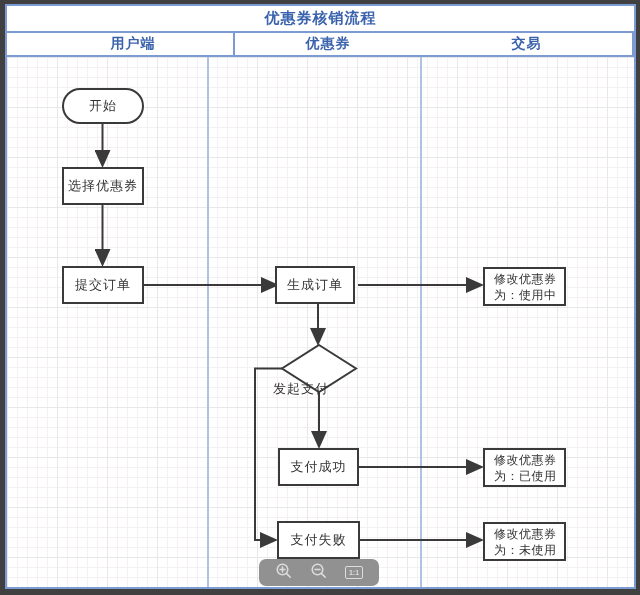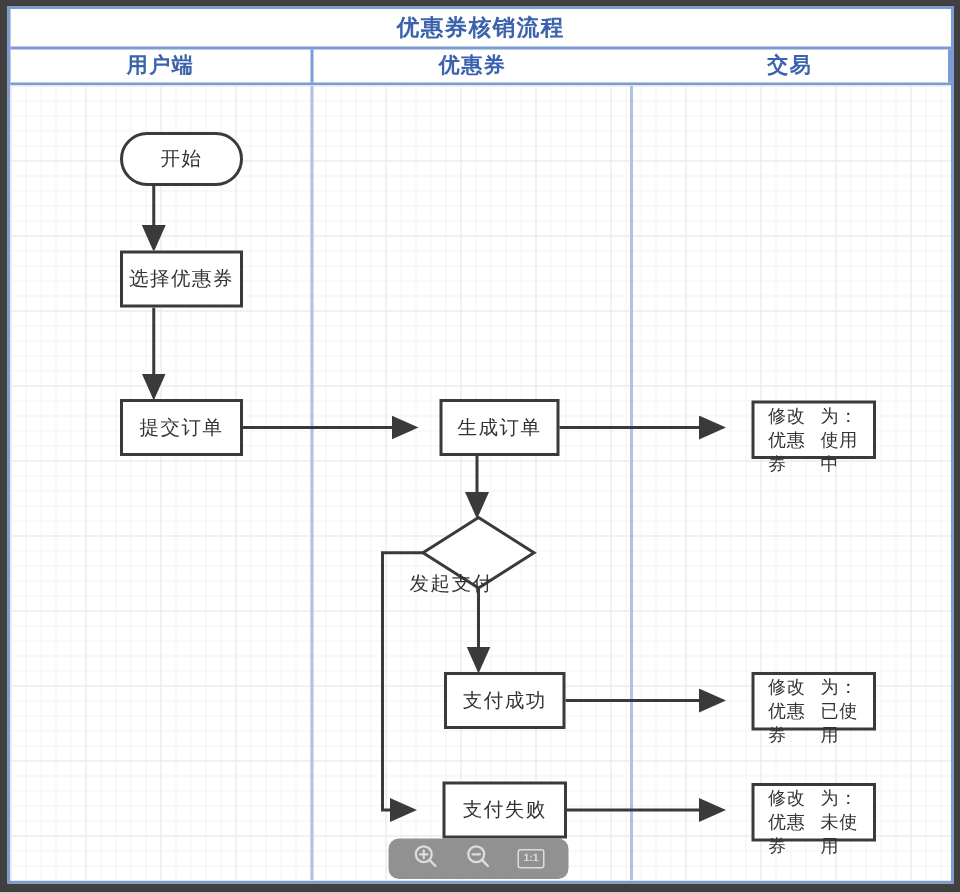--- a/index.html
+++ b/index.html
@@ -26,49 +26,49 @@
     height:27px;border-bottom:2px solid var(--frame-border);
     display:flex;align-items:center;justify-content:center;
     font-size:15px;font-weight:bold;color:var(--header-text);
     letter-spacing:1px;flex:0 0 auto;
   }
   .lane-header{display:flex;flex:0 0 auto;height:24px;border-bottom:2px solid var(--frame-border);}
   .lane-cell{
     display:flex;align-items:center;justify-content:center;
     font-size:14px;font-weight:bold;color:var(--header-text);letter-spacing:1px;
   }
-  .lane-cell.c1{width:202px;border-right:2px solid var(--frame-border);}
+  .lane-cell.c1{width:202px;border-right:2px solid var(--frame-border);margin-left:26px;}
   .lane-cell.c2{width:213px;border-right:2px solid var(--frame-border);}
   .lane-cell.c3{flex:1;}
   .canvas{
     position:relative;flex:1;overflow:hidden;background-color:#fff;
     background-image:
       linear-gradient(#eae7e9 1px, transparent 1px),
       linear-gradient(90deg, #eae7e9 1px, transparent 1px),
       linear-gradient(#f5f1f2 1px, transparent 1px),
       linear-gradient(90deg, #f5f1f2 1px, transparent 1px);
     background-size:50px 50px,50px 50px,10px 10px,10px 10px;
   }
   .lane-divider{position:absolute;top:0;bottom:0;width:2px;background:var(--lane-divider);}
   .lane-divider.d1{left:200px;}
   .lane-divider.d2{left:413px;}
   .wires{position:absolute;left:0;top:0;width:631px;height:532px;}
   .node{
     position:absolute;background:#fff;border:2px solid var(--shape-stroke);
     display:flex;align-items:center;justify-content:center;
-    font-size:13px;color:var(--shape-text);letter-spacing:1px;margin-left:18px;
+    font-size:13px;color:var(--shape-text);letter-spacing:1px;
   }
   .node.start{left:55px;top:31px;width:82px;height:36px;border-radius:18px;}
   .node.select{left:55px;top:110px;width:82px;height:38px;}
   .node.submit{left:55px;top:209px;width:82px;height:38px;}
   .node.create{left:268px;top:209px;width:80px;height:38px;}
   .node.success{left:271px;top:391px;width:81px;height:38px;}
   .node.failure{left:270px;top:464px;width:83px;height:38px;}
   .node.two-line{
-    left:476px;width:83px;height:39px;
+    left:476px;width:83px;height:39px;flex-direction:column;
     align-items:flex-start;justify-content:center;padding-left:9px;
     font-size:12px;line-height:16px;letter-spacing:0.5px;
   }
   .node.inuse{top:210px;}
   .node.used{top:391px;}
   .node.unused{top:465px;}
   .diamond-label{
     position:absolute;left:244px;top:303px;width:100px;height:18px;
     display:flex;align-items:center;justify-content:center;
     font-size:13px;color:var(--shape-text);letter-spacing:1px;margin-top:20px;

